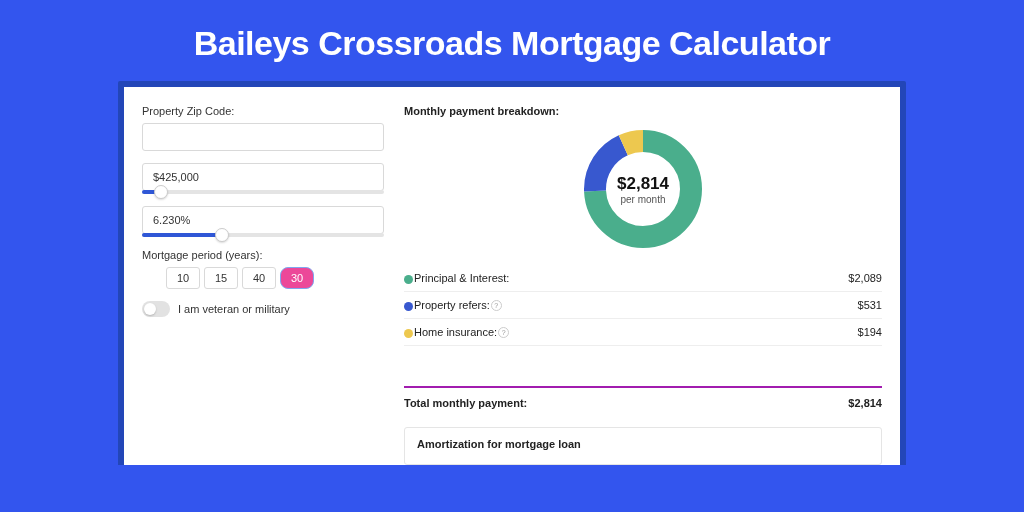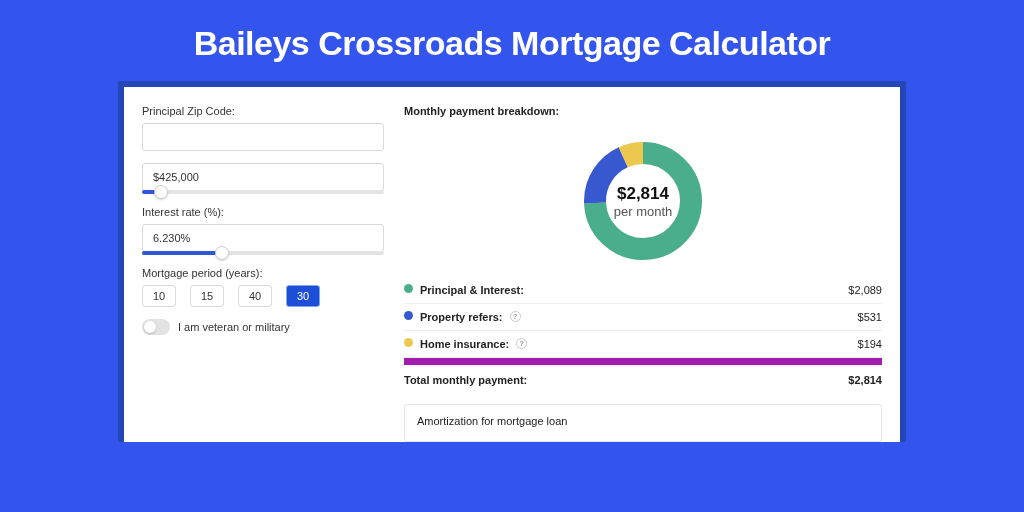--- a/index.html
+++ b/index.html
@@ -13,72 +13,71 @@
   .right { flex: 1; font-size: 11px; color: #222; }
   .field { margin-bottom: 12px; }
   .field-label { font-size: 11px; color: #333; margin-bottom: 6px; display: block; }
   .input { width: 100%; height: 28px; border: 1px solid #d9d9d9; border-radius: 3px; padding: 0 10px; font-size: 11px; color: #333; background: #fff; }
   .slider-track { position: relative; height: 4px; background: #e4e4e4; border-radius: 2px; margin-top: -1px; }
   .slider-fill { position: absolute; left: 0; top: 0; bottom: 0; background: #2f57d6; border-radius: 2px; }
   .slider-thumb { position: absolute; top: 50%; width: 14px; height: 14px; background: #fff; border: 1px solid #ccc; border-radius: 50%; transform: translate(-50%, -50%); box-shadow: 0 1px 2px rgba(0,0,0,0.15); }
   .dp-row { display: flex; gap: 8px; }
   .dp-amount { flex: 1.8; }
   .dp-pct { flex: 1; }
-  .period-row { display: flex; gap: 14px; }
+  .period-row { display: flex; gap: 4px; margin-left: 24px; }
   .period-btn { width: 34px; height: 22px; border: 1px solid #d9d9d9; border-radius: 3px; background: #fff; font-size: 11px; color: #333; display: flex; align-items: center; justify-content: center; cursor: pointer; }
-  .period-btn.active { background: #1d4ed8; color: #fff; border-color: #7fa6ef; }
+  .period-btn.active { background: #ec4899; color: #fff; border-color: #7fa6ef; border-radius: 8px; }
   .toggle-row { display: flex; align-items: center; gap: 8px; margin-top: 12px; }
   .toggle { width: 28px; height: 16px; background: #e2e2e2; border-radius: 8px; position: relative; }
   .toggle-knob { position: absolute; left: 2px; top: 2px; width: 12px; height: 12px; background: #fff; border-radius: 50%; box-shadow: 0 1px 2px rgba(0,0,0,0.2); }
-  .breakdown-title { font-weight: 700; font-size: 11px; margin-bottom: 22px; }
+  .breakdown-title { font-weight: 700; font-size: 11px; margin-bottom: 10px; }
   .donut-wrap { display: flex; justify-content: center; margin: 6px 0 14px 0; }
   .donut { position: relative; width: 124px; height: 124px; }
   .donut svg { transform: rotate(-90deg); }
   .donut-center { position: absolute; left: 50%; top: 50%; transform: translate(-50%,-50%); text-align: center; }
   .donut-amount { font-weight: 800; font-size: 17px; color: #111; }
-  .donut-label { font-size: 13px; color: #555; }
+  .donut-label { font-size: 10px; color: #555; }
   .legend-row { display: flex; align-items: center; justify-content: space-between; padding: 7px 0; border-bottom: 1px solid #eee; }
   .legend-row:last-of-type { border-bottom: none; }
-  .legend-left { display: flex; align-items: flex-start; gap: 7px; font-weight: bold; }
+  .legend-left { display: flex; align-items: flex-end; gap: 1px; }
   .dot { width: 9px; height: 9px; border-radius: 50%; }
   .info-icon { width: 11px; height: 11px; border: 1px solid #ccc; border-radius: 50%; display: inline-flex; align-items: center; justify-content: center; font-size: 7px; color: #999; }
   .legend-val { font-size: 11px; color: #222; }
-  .total-row { display: flex; justify-content: space-between; padding: 9px 0 12px 0; border-top: 7px solid #a21caf; font-weight: 700; }
+  .total-row { display: flex; justify-content: space-between; padding: 9px 0 12px 0; border-top: 2px solid #a21caf; font-weight: 700; margin-top: 40px; }
   .amort-box { border: 1px solid #e5e5e5; border-radius: 3px; padding: 10px 12px 6px 12px; margin-top: 6px;}
-  .amort-title { font-weight: 400; font-size: 11px; margin-bottom: 8px; }
+  .amort-title { font-weight: 700; font-size: 11px; margin-bottom: 8px; }
   .amort-text { font-size: 10px; color: #444; line-height: 1.4; }
 </style>
 </head>
 <body>
 
 <div class="title-bar">
   <h1>Baileys Crossroads Mortgage Calculator</h1>
 </div>
 
 <div class="panel-wrap">
   <div class="panel">
 
     <div class="left">
 
       <div class="field">
-        <label class="field-label">Principal Zip Code:</label>
+        <label class="field-label">Property Zip Code:</label>
         <input class="input" value="" style="">
       </div>
 
       <div class="field">
         <input class="input" value="$425,000" style="">
         <div class="slider-track">
           <div class="slider-fill" style="width:8%"></div>
           <div class="slider-thumb" style="left:8%"></div>
         </div>
       </div>
 
 
       <div class="field">
-        <label class="field-label">Interest rate (%):</label>
         <input class="input" value="6.230%" style="">
         <div class="slider-track">
           <div class="slider-fill" style="width:33%"></div>
           <div class="slider-thumb" style="left:33%"></div>
         </div>
       </div>
 
       <div class="field">
         <label class="field-label">Mortgage period (years):</label>
         <div class="period-row">

